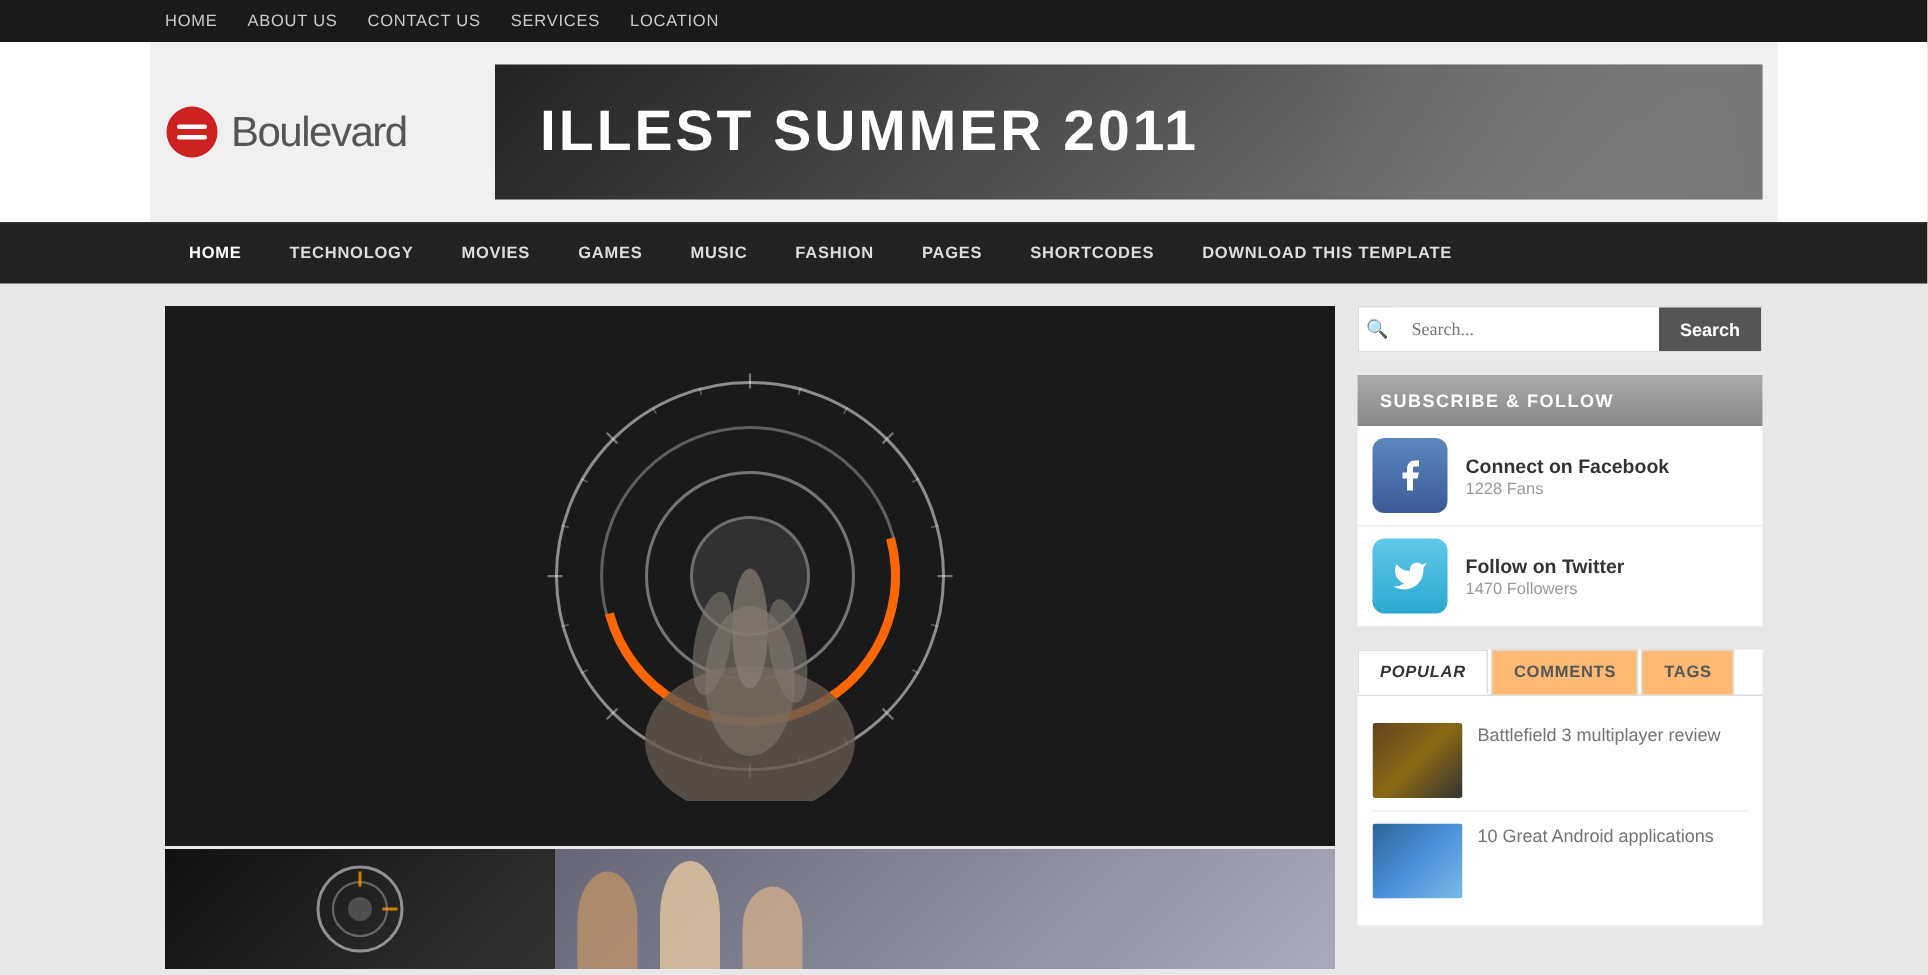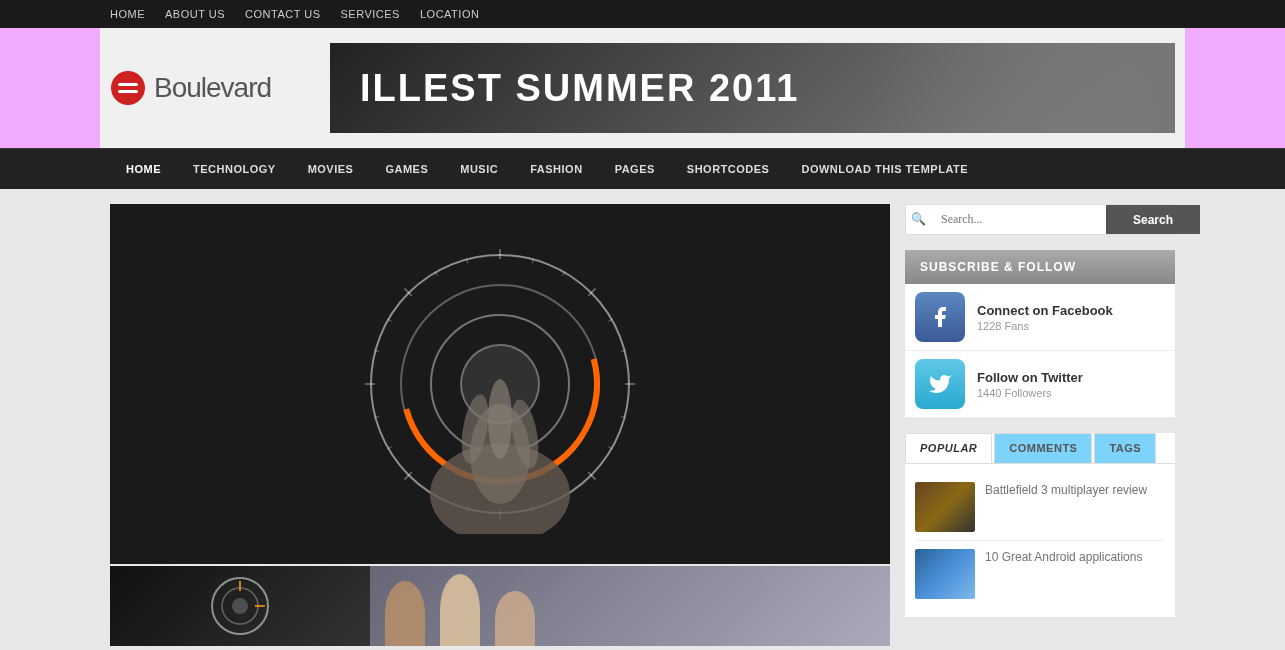--- a/index.html
+++ b/index.html
@@ -205,21 +205,21 @@
     }
     #search-icon-area {
       padding: 7px 5px;
       color: #bbb;
       font-size: 12px;
     }
     #search-button {
       background: #555;
       color: #fff;
       border: none;
-      padding: 7px 27px;
+      padding: 7px 14px;
       font-size: 12px;
       cursor: pointer;
       font-weight: bold;
     }
 
     
     #subscribe-section {
       background: #fff;
       margin-bottom: 15px;
     }
@@ -279,21 +279,21 @@
     .tab-btn {
       padding: 8px 14px;
       font-size: 11px;
       font-weight: bold;
       text-transform: uppercase;
       letter-spacing: 0.5px;
       color: #555;
       cursor: pointer;
       border: 1px solid #ddd;
       border-bottom: none;
-      background: #7dd3fc;
+      background: #fdba74;
       margin-right: 2px;
     }
     .tab-btn.active {
       background: #fff;
       color: #333;
       border-bottom: 1px solid #fff;
       font-style: italic;
     }
 
     #tab-content { padding: 10px; }
@@ -334,21 +334,21 @@
 <div id="top-bar">
   <nav>
     <a>HOME</a>
     <a>ABOUT US</a>
     <a>CONTACT US</a>
     <a>SERVICES</a>
     <a>LOCATION</a>
   </nav>
 </div>
 
-<div style="background:#f0abfc;">
+<div style="background:#ffffff;">
   <div id="header">
     <div id="logo-area">
 
       <svg id="logo-icon" viewBox="0 0 36 36">
         <circle cx="18" cy="18" r="17" fill="#cc2222"></circle>
         <rect x="8" y="13" width="20" height="3" rx="1.5" fill="white"></rect>
         <rect x="8" y="20" width="20" height="3" rx="1.5" fill="white"></rect>
       </svg>
       <span id="logo-text">Boulevard</span>
     </div>
@@ -469,21 +469,21 @@
       </div>
 
       <div class="social-item">
         <div class="social-icon twitter-icon">
           <svg width="24" height="24" viewBox="0 0 24 24">
             <path d="M23 3a10.9 10.9 0 01-3.14 1.53 4.48 4.48 0 00-7.86 3v1A10.66 10.66 0 013 4s-4 9 5 13a11.64 11.64 0 01-7 2c9 5 20 0 20-11.5a4.5 4.5 0 00-.08-.83A7.72 7.72 0 0023 3z" fill="white" stroke="none"></path>
           </svg>
         </div>
         <div class="social-info">
           <div class="social-title">Follow on Twitter</div>
-          <div class="social-count">1440 Followers</div>
+          <div class="social-count">1470 Followers</div>
         </div>
       </div>
 
     </div>
 
     <div id="tabs-section">
       <div id="tabs-header">
         <div class="tab-btn active">POPULAR</div>
         <div class="tab-btn">COMMENTS</div>
         <div class="tab-btn">TAGS</div>

